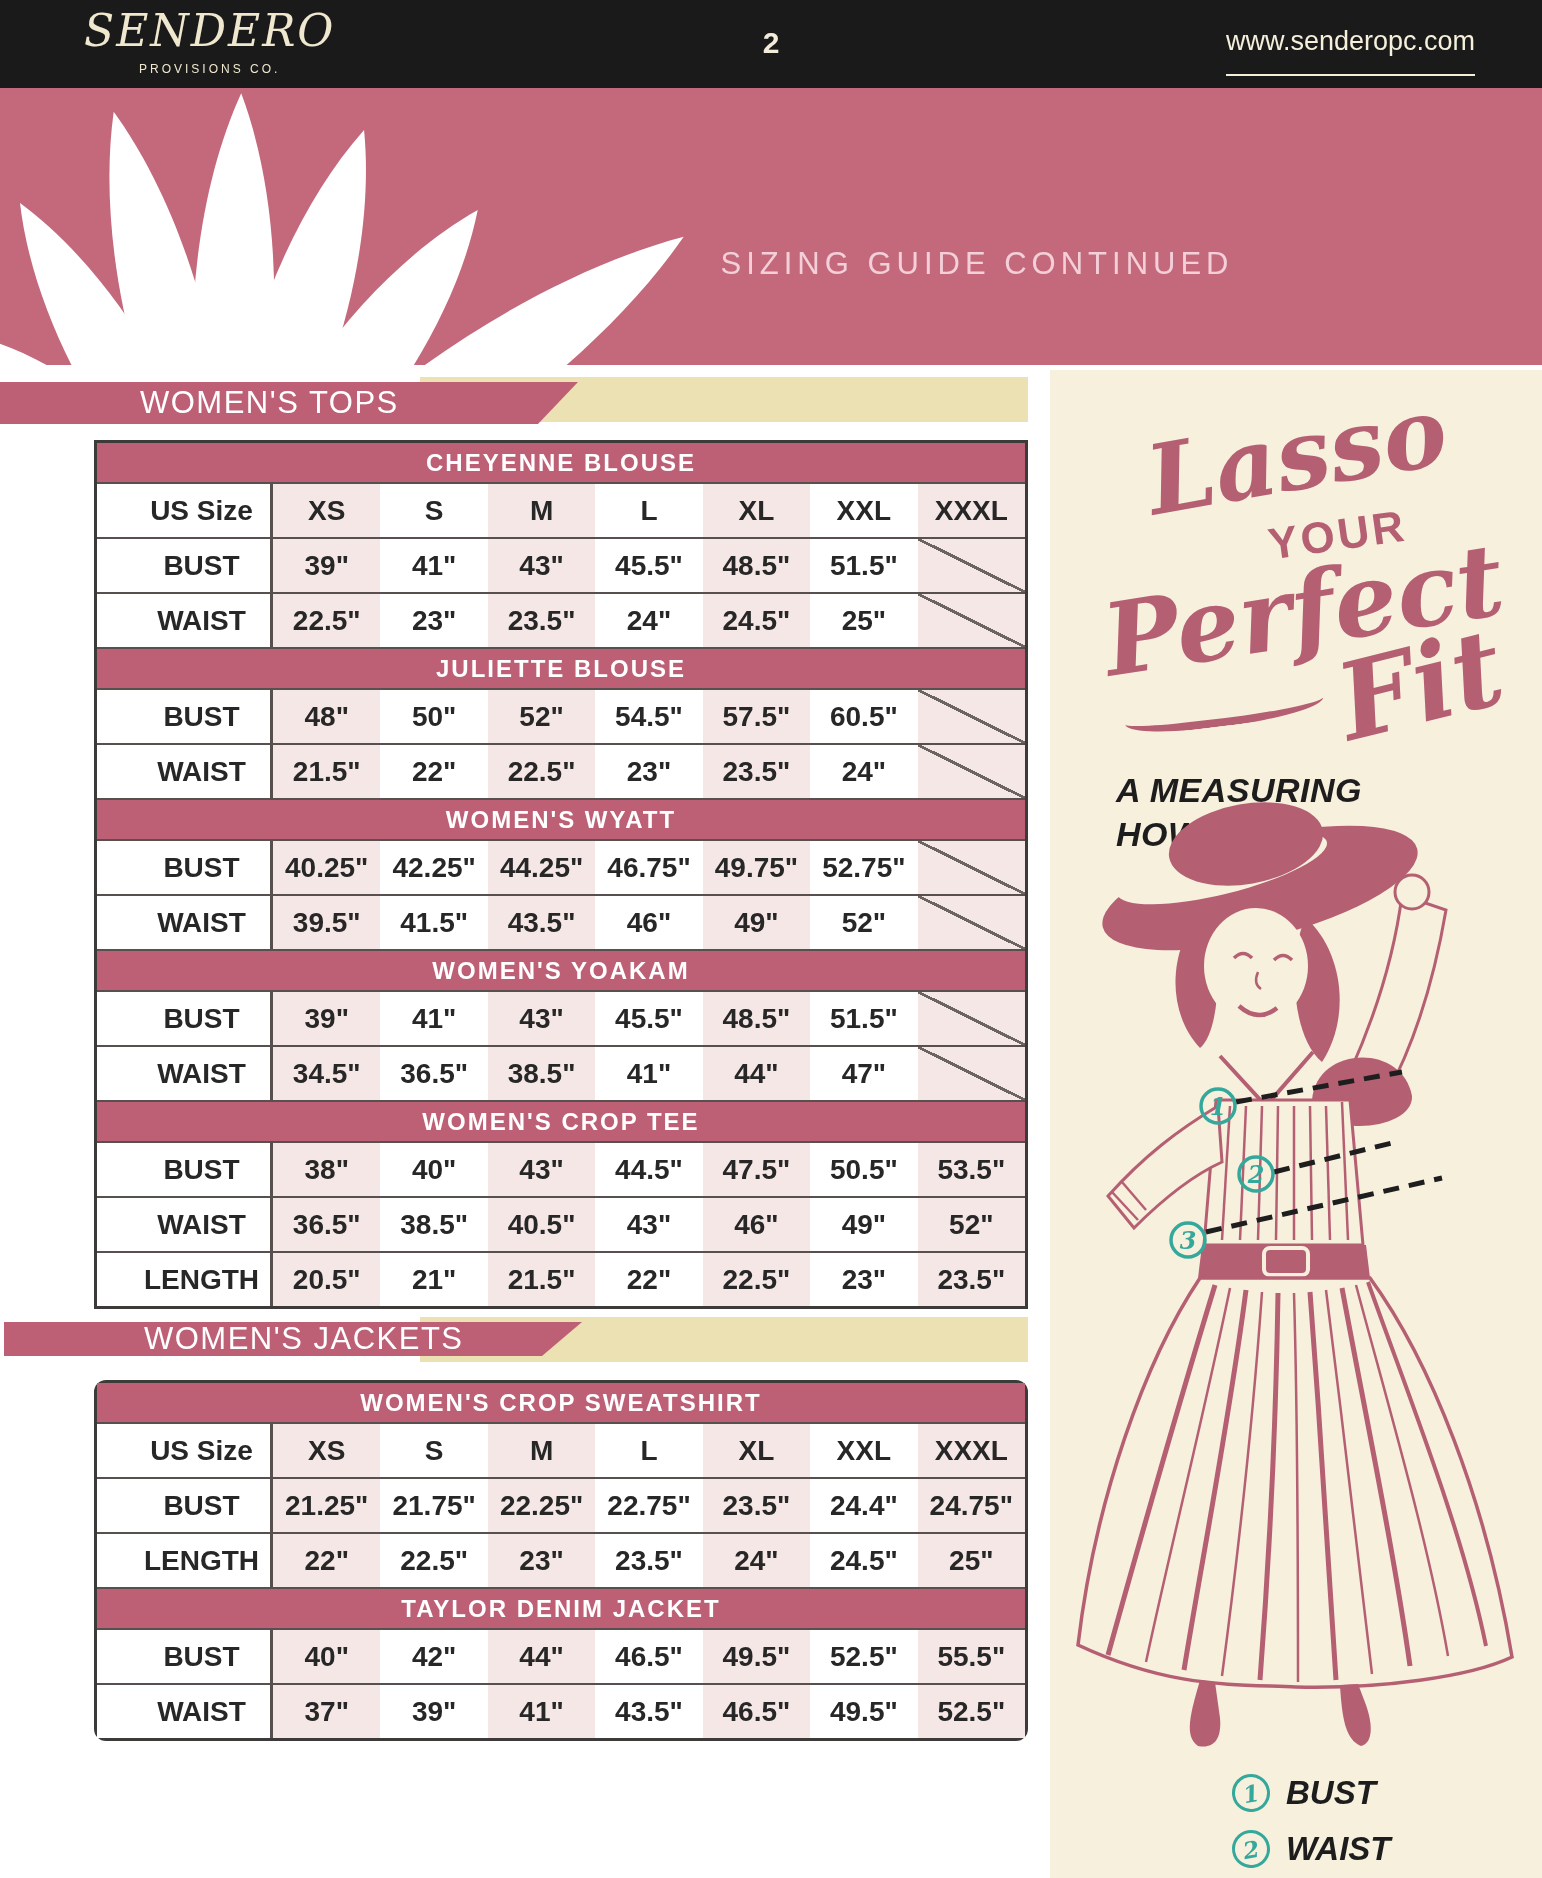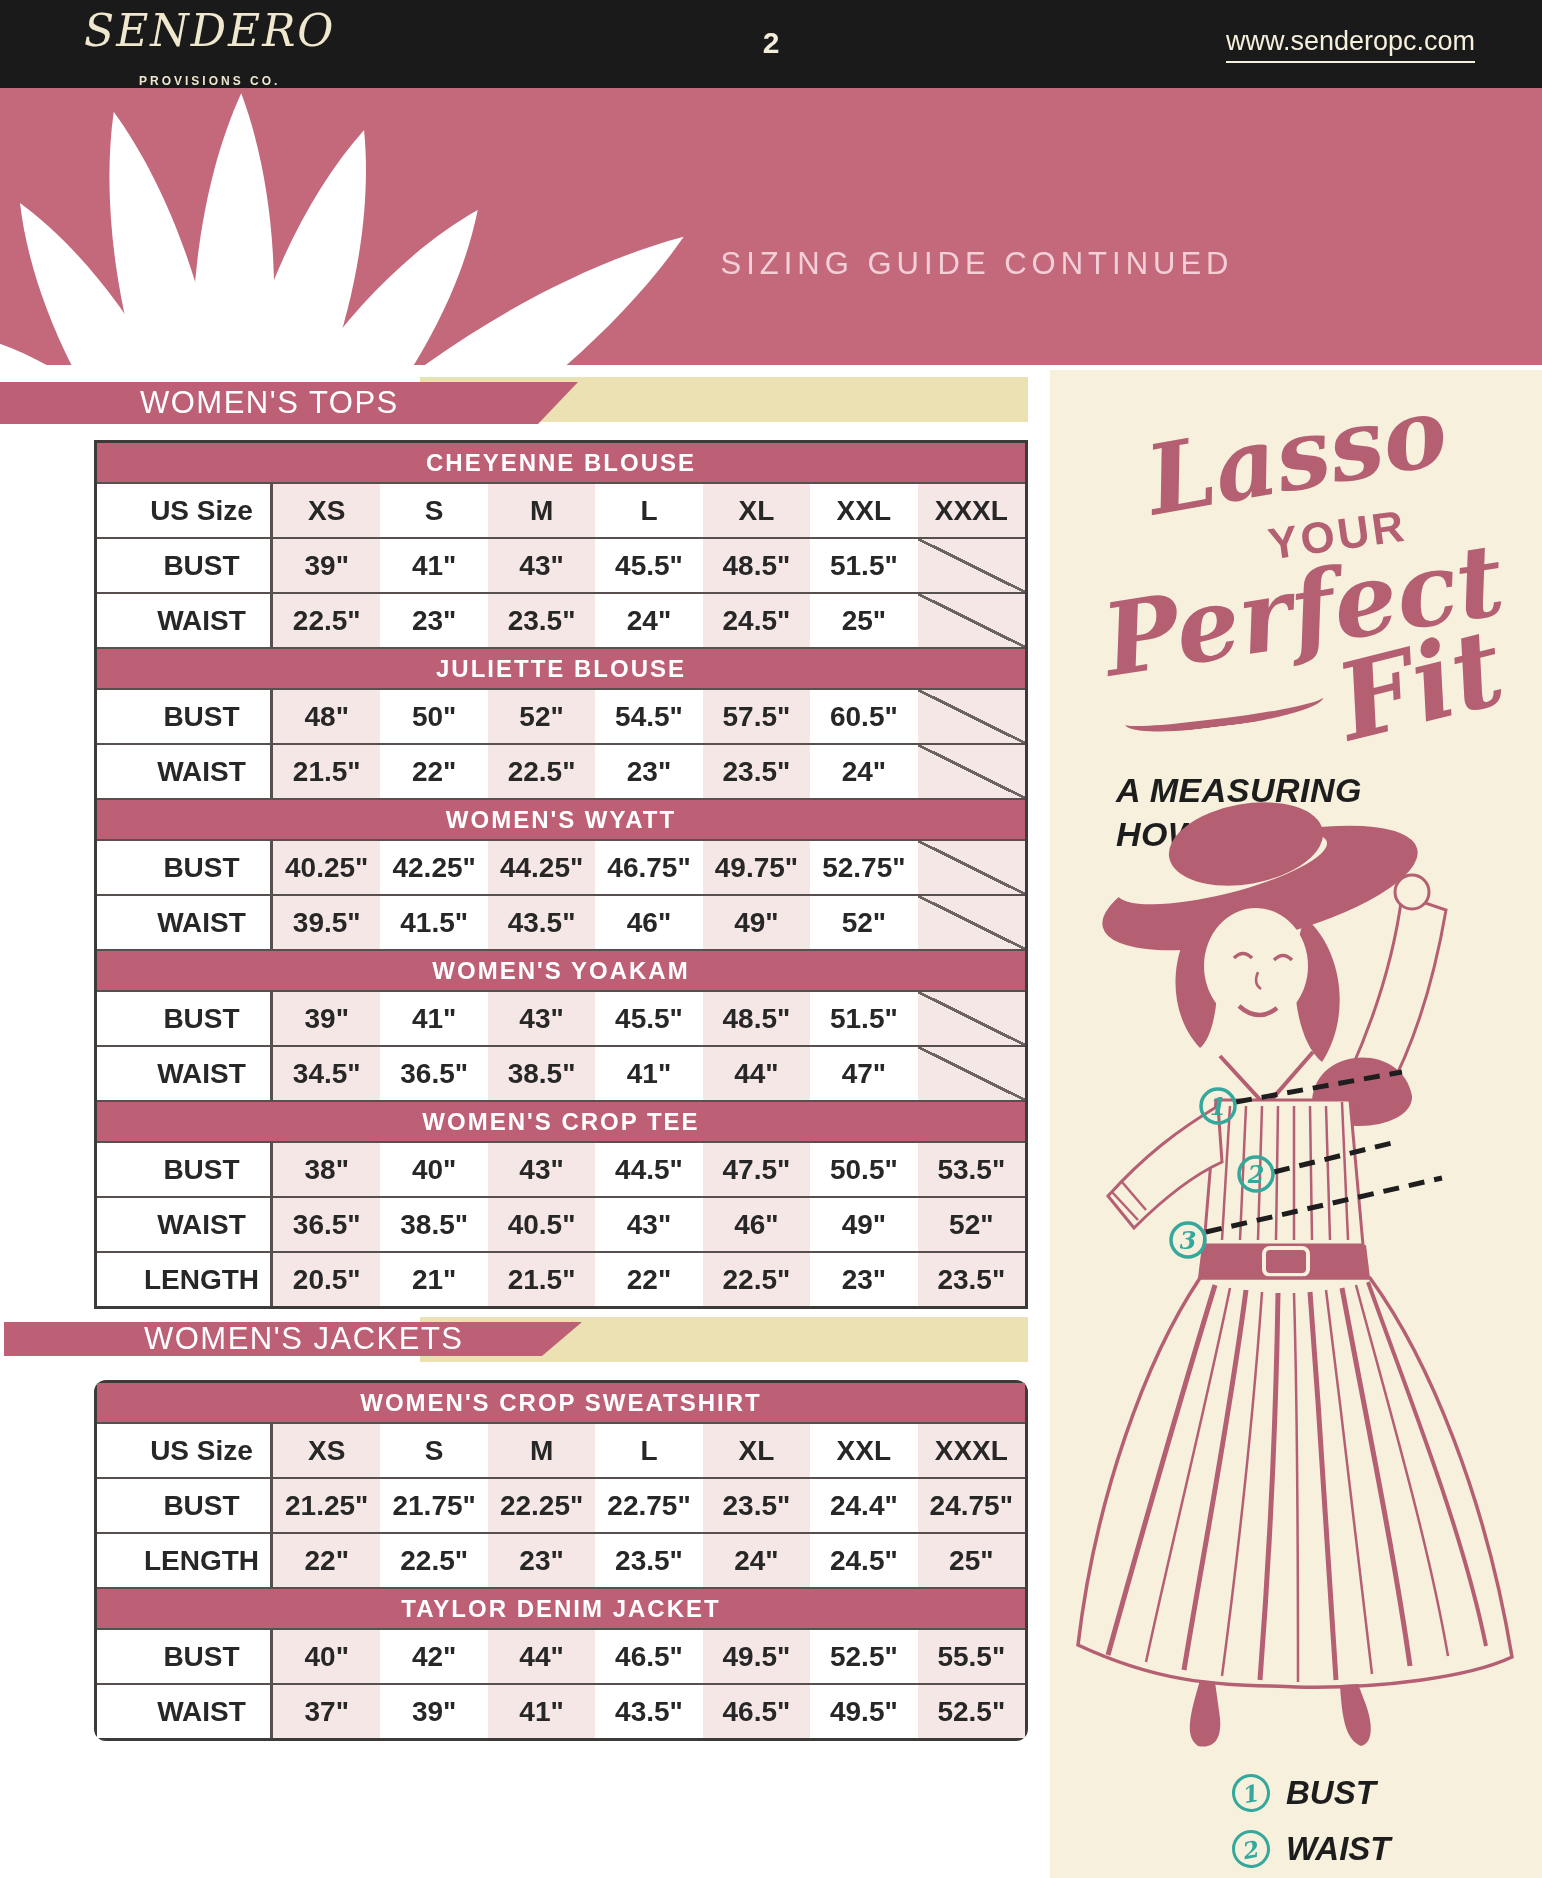--- a/index.html
+++ b/index.html
@@ -13,24 +13,24 @@
     width:1542px;height:1878px;position:relative;background:#ffffff;
     overflow:hidden;font-family:"Liberation Sans",sans-serif;color:var(--ink);
   }
   .abs{position:absolute;}
 
   
   #topbar{left:0;top:0;width:1542px;height:88px;background:var(--bar);}
   #logo{left:84px;top:8px;text-align:center;color:var(--cream-logo);}
   #logo .brand{font-family:"DejaVu Serif","Liberation Serif",serif;font-style:italic;font-weight:normal;
     font-size:44px;letter-spacing:2px;line-height:46px;}
-  #logo .sub{font-size:12px;font-weight:bold;letter-spacing:3px;line-height:14px;margin-top:20px;text-align:center;}
+  #logo .sub{font-size:12px;font-weight:normal;letter-spacing:3px;line-height:14px;margin-top:8px;text-align:center;}
   #pagenum{left:0;top:26px;width:1542px;text-align:center;color:#f2ecd9;font-size:30px;font-weight:bold;}
   #siteurl{right:67px;top:26px;color:#f5efdc;font-size:27px;font-weight:500;
-    border-bottom:2px solid #f5efdc;padding-bottom:4px;text-decoration:none;cursor:pointer;}
+    border-bottom:2px solid #f5efdc;padding-bottom:17px;text-decoration:none;cursor:pointer;}
 
   
   #pinkheader{left:0;top:88px;width:1542px;height:277px;}
   #sizing-title{left:700px;top:246px;width:554px;text-align:center;color:var(--title-pink);
     font-size:31px;font-weight:400;letter-spacing:5px;}
 
   
   .khaki-strip{background:var(--khaki);}
   .banner{background:var(--pink-band);color:#fff;font-size:31px;font-weight:normal;
     letter-spacing:1.5px;display:flex;align-items:center;padding-left:140px;box-sizing:border-box;}

